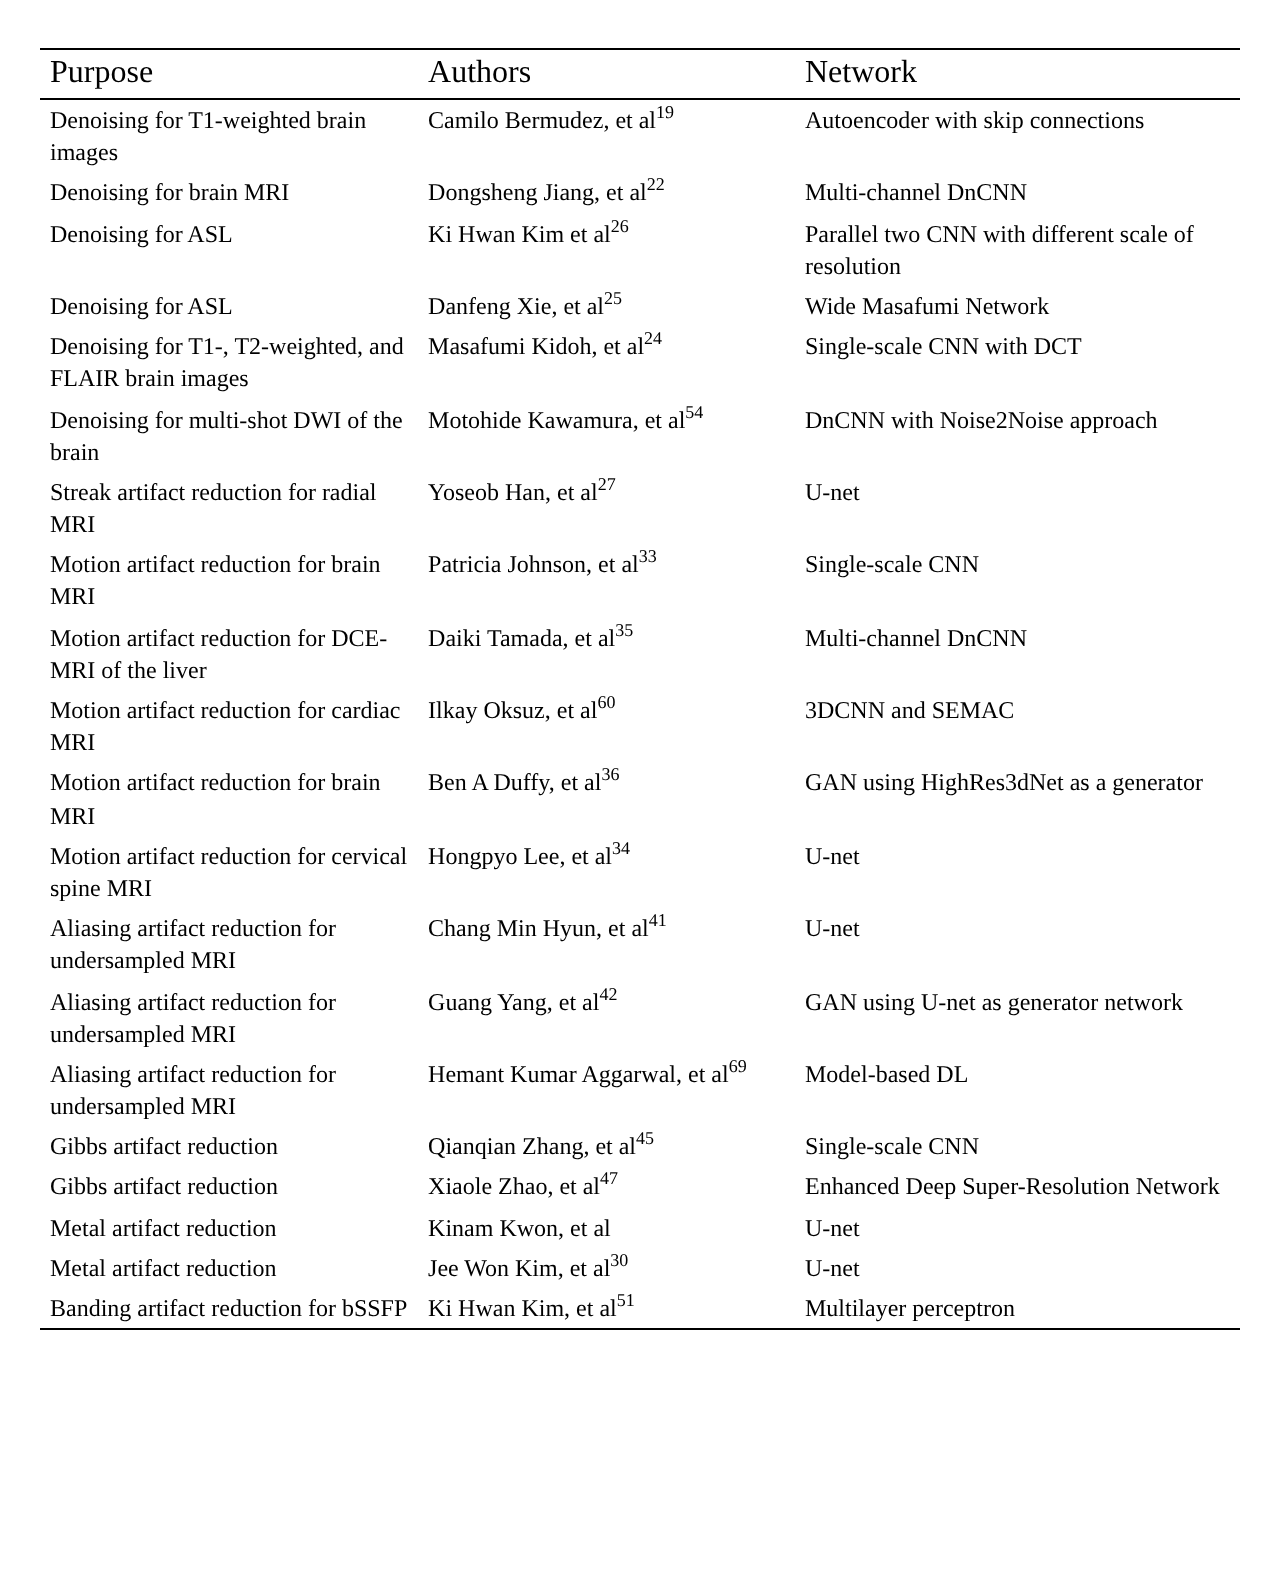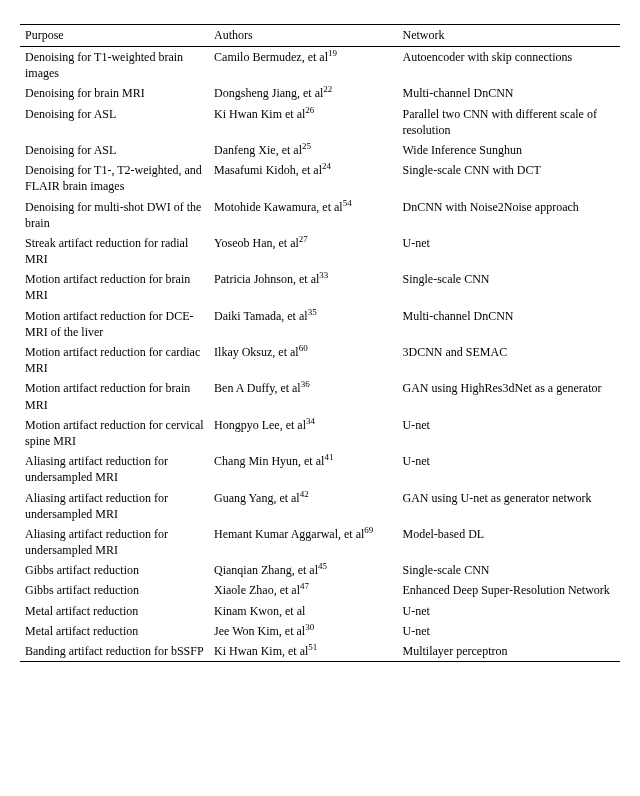--- a/index.html
+++ b/index.html
@@ -26,21 +26,21 @@
       border-top: 1.5px solid #000;
       border-bottom: 1.5px solid #000;
     }
     thead tr {
       border-bottom: 1px solid #000;
     }
     th {
       text-align: left;
       padding: 3px 5px 3px 5px;
       font-weight: normal;
-      font-size: 12px;
+      font-size: 16px;
       vertical-align: bottom;
     }
     td {
       padding: 2px 5px 2px 5px;
       vertical-align: top;
       font-size: 12px;
       line-height: 1.35;
     }
     col.col-purpose { width: 195px; }
     col.col-authors { width: 195px; }
@@ -84,21 +84,21 @@
         <td>Multi-channel DnCNN</td>
       </tr>
       <tr>
         <td>Denoising for ASL</td>
         <td>Ki Hwan Kim et al<sup>26</sup></td>
         <td>Parallel two CNN with different scale of resolution</td>
       </tr>
       <tr>
         <td>Denoising for ASL</td>
         <td>Danfeng Xie, et al<sup>25</sup></td>
-        <td>Wide Inference Sunghun</td>
+        <td>Wide Masafumi Network</td>
       </tr>
       <tr>
         <td>Denoising for T1-, T2-weighted, and FLAIR brain images</td>
         <td>Masafumi Kidoh, et al<sup>24</sup></td>
         <td>Single-scale CNN with DCT</td>
       </tr>
       <tr>
         <td>Denoising for multi-shot DWI of the brain</td>
         <td>Motohide Kawamura, et al<sup>54</sup></td>
         <td>DnCNN with Noise2Noise approach</td>

